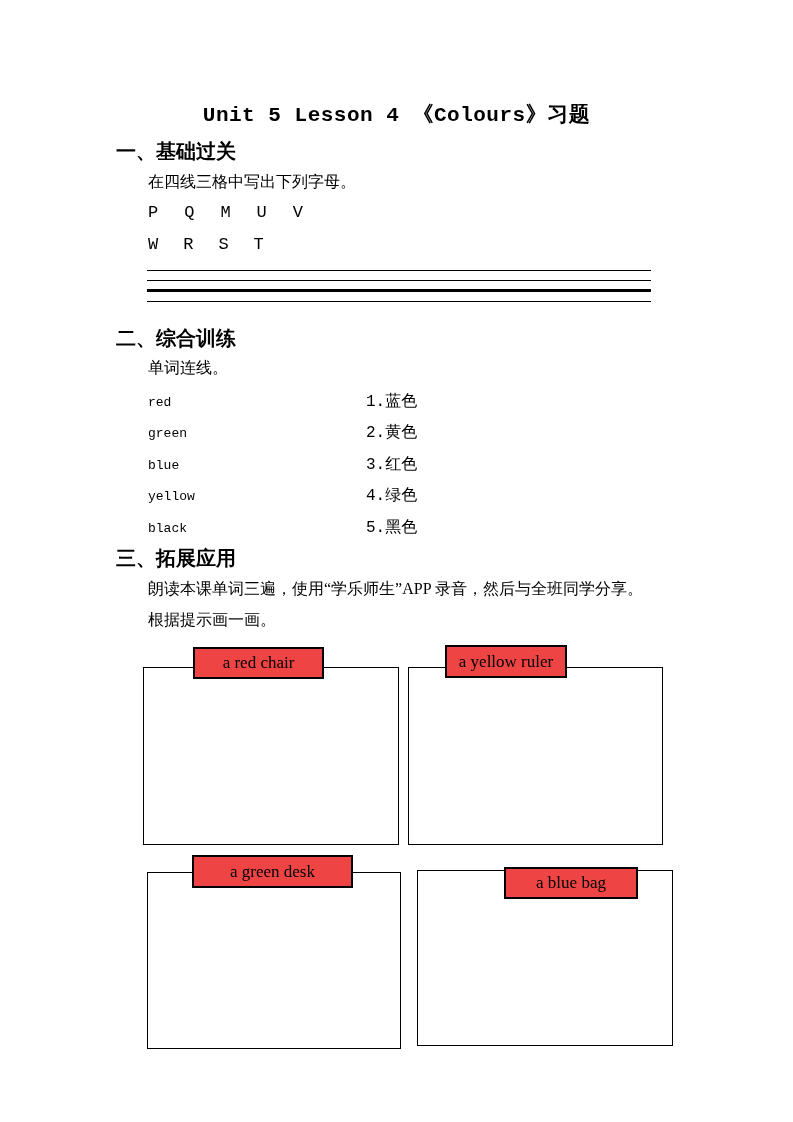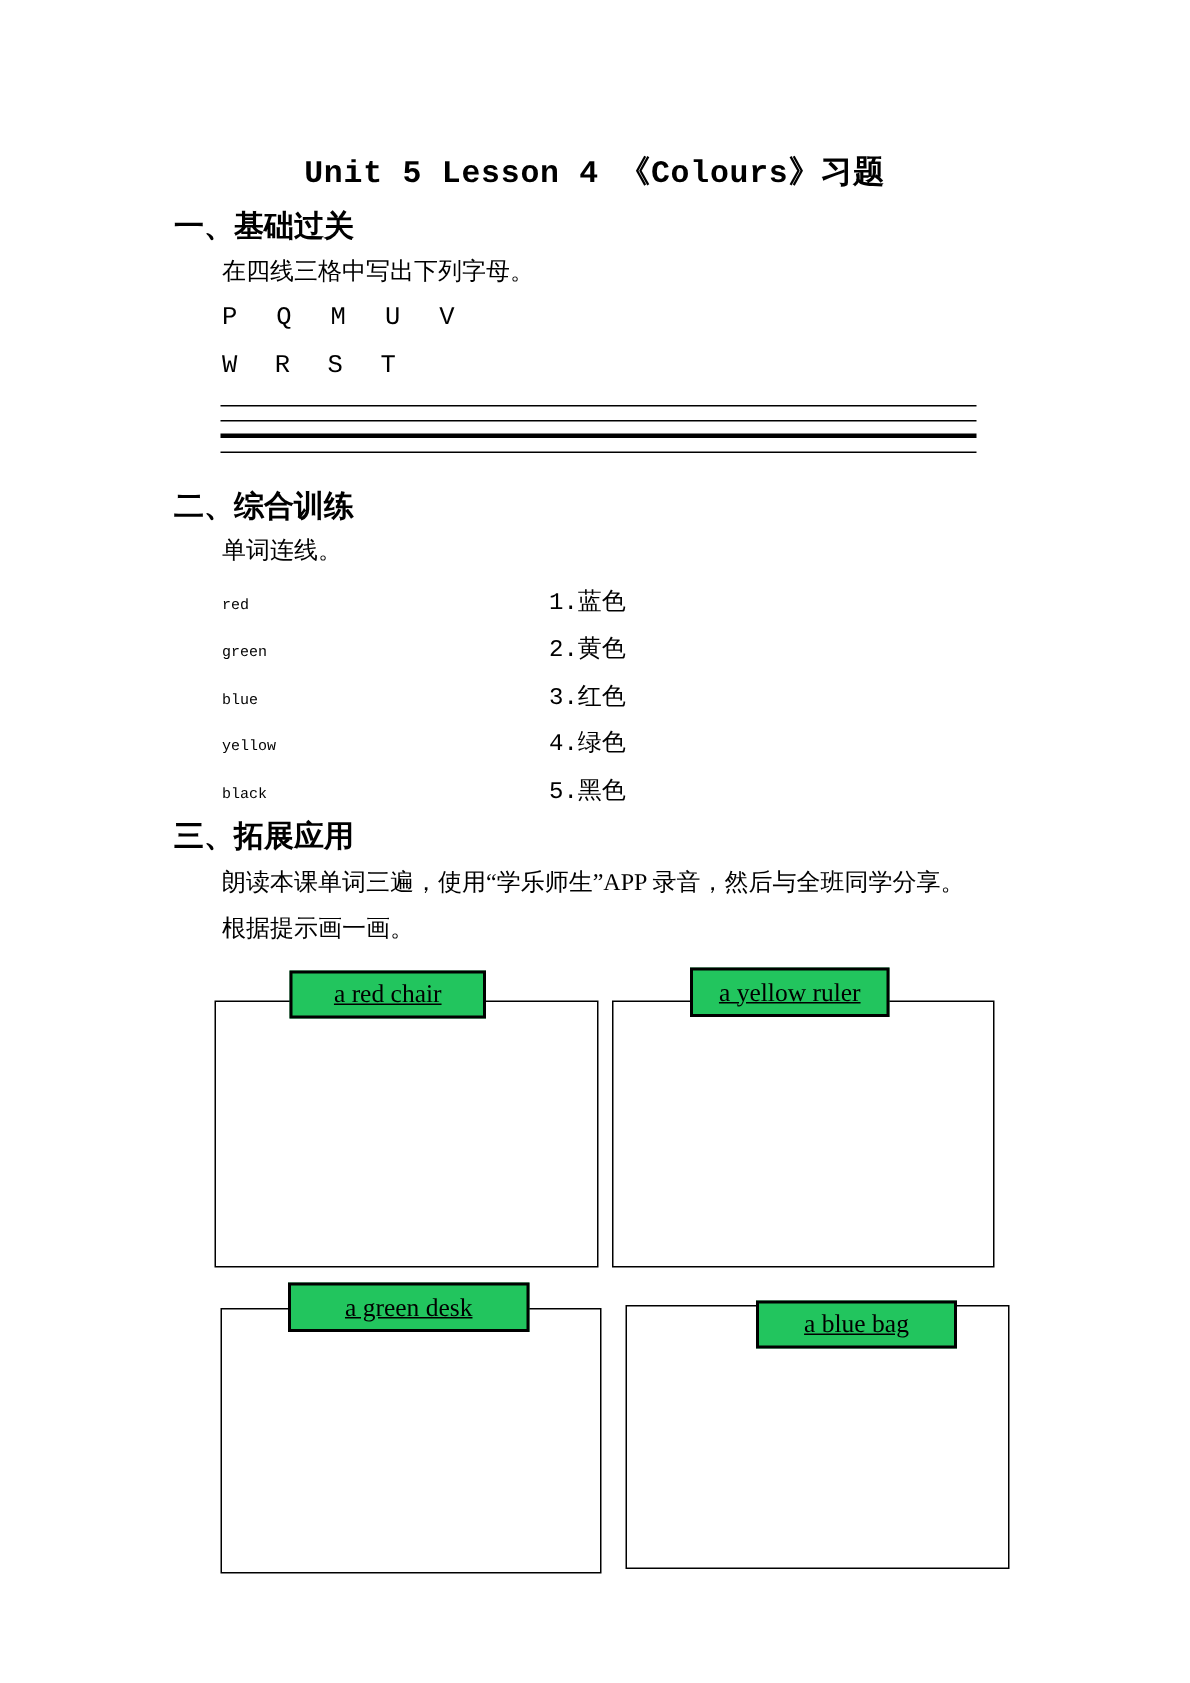--- a/index.html
+++ b/index.html
@@ -70,45 +70,44 @@
     left: 148px;
     top: 391px;
     display: flex;
     flex-direction: column;
     row-gap: 15.4px;
   }
   .match-row { display: flex; align-items: baseline; height: 16px; }
   .match-word {
     width: 194px;
     font-family: "Liberation Mono", "DejaVu Sans Mono", monospace;
-    font-size: 10px;
+    font-size: 13px;
   }
   .match-option {
     font-family: Liberation Mono, monospace;
     font-size: 16px;
     margin-left: 24px;
   }
 
   .draw-rect {
     position: absolute;
     border: 1px solid #000000;
     background: #ffffff;
   }
   .draw-label {
     position: absolute;
     border: 2px solid #000000;
-    background: #22c55e;
+    background: #ef4444;
     display: flex;
     align-items: center;
     justify-content: center;
     font-family: "Liberation Serif", serif;
     font-size: 17px;
     z-index: 2;
     box-sizing: border-box;
-    text-decoration: underline;
   }
 </style>
 </head>
 <body>
 
 <div class="page">
 
   <div class="title">Unit 5 Lesson 4 《Colours》习题</div>
 
   <div class="sec-heading" style="top:142px;">一、基础过关</div>
@@ -162,21 +161,21 @@
   </div>
 
   <div class="sec-heading" style="top:549px;">三、拓展应用</div>
   <div class="body-text" style="top:580px;">朗读本课单词三遍，使用“学乐师生”APP 录音，然后与全班同学分享。</div>
   <div class="body-text" style="top:611px;">根据提示画一画。</div>
 
   <div class="draw-rect" style="left:143px; top:667px; width:254px; height:176px;"></div>
   <div class="draw-label" style="left:193px; top:647px; width:131px; height:32px;">a red chair</div>
 
   <div class="draw-rect" style="left:408px; top:667px; width:253px; height:176px;"></div>
-  <div class="draw-label" style="left:460px; top:645px; width:133px; height:33px;">a yellow ruler</div>
+  <div class="draw-label" style="left:445px; top:645px; width:122px; height:33px;">a yellow ruler</div>
 
   <div class="draw-rect" style="left:147px; top:872px; width:252px; height:175px;"></div>
   <div class="draw-label" style="left:192px; top:855px; width:161px; height:33px;">a green desk</div>
 
   <div class="draw-rect" style="left:417px; top:870px; width:254px; height:174px;"></div>
   <div class="draw-label" style="left:504px; top:855px; width:134px; height:32px;margin-top:12px;">a blue bag</div>
 
 </div>
 
 </body></html>

